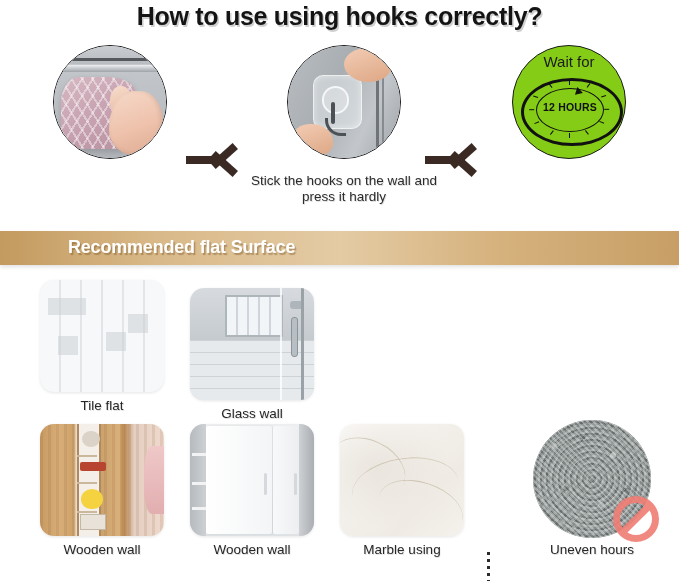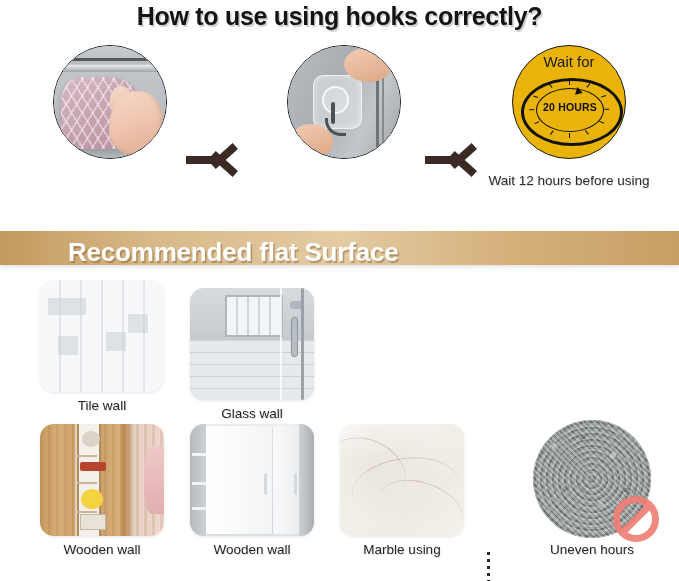--- a/index.html
+++ b/index.html
@@ -115,21 +115,21 @@
   }
   .ph-hook .finger-bot{
     position:absolute;left:4%;bottom:2%;width:36%;height:28%;
     background:linear-gradient(160deg,#f3cdb5,#dda684);
     border-radius:46% 54% 40% 50%;
   }
 
   
   .clock-wrap{
     width:114px;height:114px;border-radius:50%;
-    border:1.4px solid #1b1b1b;position:relative;background:#eab308;
+    border:1.4px solid #1b1b1b;position:relative;background:#84cc16;
     box-sizing:border-box;
   }
   .clock-wrap .wait-for{
     position:absolute;left:0;top:7px;width:100%;text-align:center;
     font-size:15px;color:#1b1b1b;font-weight:300;
     font-family:"Liberation Sans",sans-serif;
   }
   .clock-oval{
     position:absolute;left:8px;top:32px;width:96px;height:62px;
     border:3.4px solid #111;border-radius:50%;
@@ -165,21 +165,21 @@
   .arrow .head::after{bottom:5px;left:-8px;transform:rotate(-42deg);transform-origin:left center;}
 
   
   #banner{
     position:absolute;left:0;top:231px;width:679px;height:34px;
     background:linear-gradient(90deg,#c39a5f 0%,#d8b887 22%,#e4cba4 50%,#d5b17c 74%,#c79f66 100%);
     box-shadow:0 2px 4px rgba(0,0,0,.12);
   }
   .banner-text{
     position:absolute;top:6px;
-    color:#ffffff;font-weight:bold;font-size:26px;letter-spacing:-0.2px;
+    color:#ffffff;font-weight:bold;font-size:18px;letter-spacing:-0.2px;
     text-shadow:1.5px 1.5px 1px rgba(120,85,40,.45);
   }
   #banner-recommended{left:68px;}
   #banner-not-applicable{right:14px;}
 
   
   #surfaces{position:absolute;left:0;top:272px;width:679px;height:300px;}
   .cell{position:absolute;}
   .swatch{
     width:124px;height:112px;border-radius:14px;overflow:hidden;position:relative;
@@ -417,65 +417,65 @@
         <div class="seam"></div>
         <div class="seam2"></div>
         <div class="pad"></div>
         <div class="disc"></div>
         <div class="hookarm"></div>
         <div class="hookcurve"></div>
         <div class="finger-top"></div>
         <div class="finger-bot"></div>
       </div>
     </div>
+    <div class="step-caption two-line">Stick the hooks on the wall and press it hardly</div>
   </div>
 
   <div class="arrow" style="left:425px;">
     <div class="shaft"></div>
     <div class="head"></div>
   </div>
 
   <div class="step" style="left:512px;">
     <div class="clock-wrap">
       <div class="wait-for">Wait for</div>
       <div class="clock-oval"></div>
       <div class="clock-oval-in"></div>
       <div class="arrowhead"></div>
-      <div class="clock-label">20 HOURS</div>
+      <div class="clock-label">12 HOURS</div>
       <span class="tick" style="left:56px;top:34px;"></span>
       <span class="tick" style="left:75px;top:37px;transform:rotate(38deg);"></span>
       <span class="tick" style="left:90px;top:48px;transform:rotate(72deg);"></span>
       <span class="tick" style="left:93px;top:61px;transform:rotate(90deg);"></span>
       <span class="tick" style="left:88px;top:74px;transform:rotate(112deg);"></span>
       <span class="tick" style="left:73px;top:84px;transform:rotate(142deg);"></span>
       <span class="tick" style="left:56px;top:87px;"></span>
       <span class="tick" style="left:38px;top:84px;transform:rotate(-142deg);"></span>
       <span class="tick" style="left:23px;top:74px;transform:rotate(-112deg);"></span>
       <span class="tick" style="left:18px;top:61px;transform:rotate(-90deg);"></span>
       <span class="tick" style="left:22px;top:48px;transform:rotate(-72deg);"></span>
       <span class="tick" style="left:37px;top:37px;transform:rotate(-38deg);"></span>
     </div>
-    <div class="step-caption">Wait 12 hours before using</div>
   </div>
 </div>
 
 <div id="banner">
   <div class="banner-text" id="banner-recommended">Recommended flat Surface</div>
 </div>
 
 <div id="surfaces">
 
   <div class="cell" style="left:40px;top:8px;">
     <div class="swatch sw-tile">
       <div class="blot" style="left:8px;top:18px;width:38px;height:17px;"></div>
       <div class="blot" style="left:66px;top:52px;width:20px;height:19px;"></div>
       <div class="blot" style="left:18px;top:56px;width:20px;height:19px;"></div>
       <div class="blot" style="left:88px;top:34px;width:20px;height:19px;"></div>
     </div>
-    <div class="cell-label">Tile wall</div>
+    <div class="cell-label">Tile flat</div>
   </div>
 
   <div class="cell" style="left:190px;top:8px;margin-top:8px;">
     <div class="swatch sw-glass">
       <div class="tilewall"></div>
       <div class="win"></div>
       <div class="head"></div>
       <div class="bar"></div>
       <div class="door2"></div>
       <div class="door"></div>

